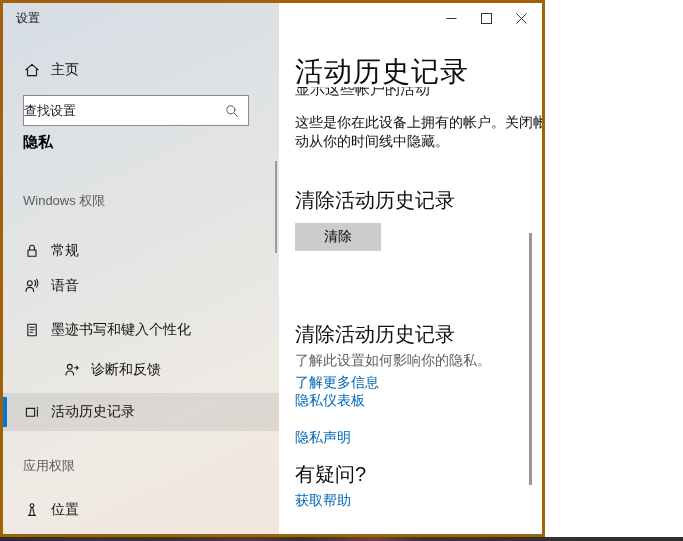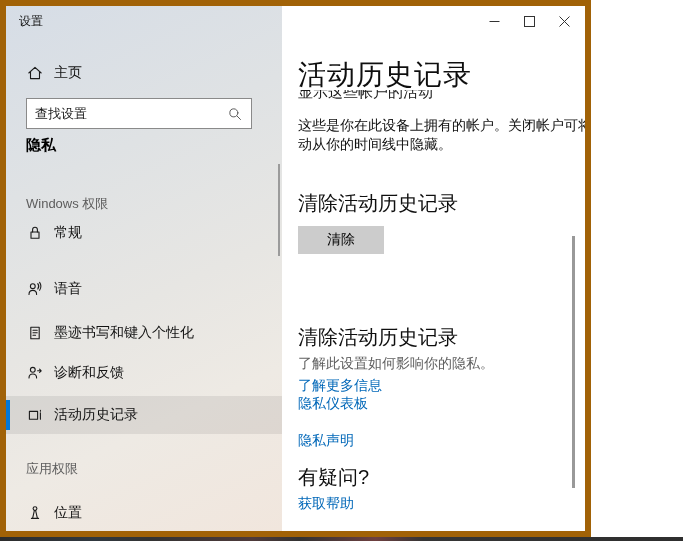--- a/index.html
+++ b/index.html
@@ -3,22 +3,22 @@
 <meta charset="utf-8">
 <style>
   * { margin:0; padding:0; box-sizing:border-box; }
   html,body { width:683px; height:541px; }
   body {
     font-family:"Liberation Sans","DejaVu Sans",sans-serif;
     background:#fff; position:relative; overflow:hidden;
     -webkit-font-smoothing:antialiased;
   }
   .window {
-    position:absolute; left:0; top:0; width:591px; height:537px;
-    border:6px solid #a16207; background:#a3a3a3; overflow:hidden;
+    position:absolute; left:0; top:0; width:545px; height:537px;
+    border:3px solid #a16207; background:#a3a3a3; overflow:hidden;
   }
   
   .sidebar {
     position:absolute; left:0; top:0; width:276px; height:100%;
     background:linear-gradient(155deg,#d6dde6 0%,#dfe2e4 30%,#e7e6e3 55%,#eeeae4 75%,#f1e6dd 100%);
   }
   .app-title { position:absolute; left:13px; top:7px; font-size:12px; color:#111; }
   .nav-item {
     position:absolute; left:0; width:276px; height:38px;
     display:flex; align-items:center; cursor:default;
@@ -31,21 +31,21 @@
     background:var(--accent);
   }
   .section-hdr { position:absolute; left:20px; font-size:13px; color:#5d5d5d; white-space:nowrap; }
   .cat-title { position:absolute; left:20px; top:130px; font-size:15px; font-weight:bold; color:#000; }
   .searchbox {
     position:absolute; left:20px; top:92px; width:226px; height:31px;
     background:#fff; border:1px solid #8a8a8a; display:flex; align-items:center;
   }
   .searchbox input {
     border:none; outline:none; background:transparent; flex:1;
-    font-family:inherit; font-size:13px; color:#1a1a1a; padding-left:8px;
+    font-family:inherit; font-size:13px; color:#1a1a1a; 
   }
   .searchbox input::placeholder { color:#1a1a1a; opacity:1; }
   .searchbox .ico { width:14px; height:14px; margin-right:9px; flex:0 0 14px; }
   .side-scroll { position:absolute; left:272px; top:158px; width:2px; height:92px; background:#9b9b9b; }
   
   .main { position:absolute; left:276px; top:0; right:0; bottom:0; background:#fff; }
   .controls { position:absolute; top:0; right:3px; display:flex; }
   .ctrl { width:35px; height:30px; display:flex; align-items:center; justify-content:center; }
   .page-title { position:absolute; left:16px; top:50px; font-size:28px; font-weight:300; color:#0f0f0f; letter-spacing:1px; }
   .clipped-sub { position:absolute; left:16px; top:84px; height:12px; overflow:hidden; width:300px; }
@@ -88,21 +88,21 @@
       <svg class="ico" viewBox="0 0 16 16">
         <circle class="stroke" cx="6.7" cy="6.7" r="4.6" style="stroke:#555"></circle>
         <line class="stroke" x1="10.2" y1="10.2" x2="14.3" y2="14.3" style="stroke:#555"></line>
       </svg>
     </div>
 
     <div class="cat-title">隐私</div>
 
     <div class="section-hdr" style="top:189px;">Windows 权限</div>
 
-    <div class="nav-item" style="top:208px;">
+    <div class="nav-item" style="top:229px;">
       <svg class="ico" viewBox="0 0 16 16">
         <rect class="stroke" x="4" y="7" width="8" height="6.3"></rect>
         <path class="stroke" d="M5.6 7 V4.6 a2.4 2.4 0 0 1 4.8 0 V7"></path>
       </svg>
       <span class="lbl">常规</span>
     </div>
 
     <div class="nav-item" style="top:264px;">
       <svg class="ico" viewBox="0 0 16 16">
         <circle class="stroke" cx="5.8" cy="5.2" r="2.4"></circle>
@@ -116,21 +116,21 @@
     <div class="nav-item" style="top:308px;">
       <svg class="ico" viewBox="0 0 16 16">
         <rect class="stroke" x="3.8" y="2.2" width="8.4" height="11.6"></rect>
         <line class="stroke" x1="6" y1="5.2" x2="10.2" y2="5.2"></line>
         <line class="stroke" x1="6" y1="7.7" x2="10.2" y2="7.7"></line>
         <line class="stroke" x1="6" y1="10.2" x2="8.6" y2="10.2"></line>
       </svg>
       <span class="lbl">墨迹书写和键入个性化</span>
     </div>
 
-    <div class="nav-item" style="top:348px;">
+    <div class="nav-item" style="top:348px;padding-left:40px;">
       <svg class="ico" viewBox="0 0 16 16">
         <circle class="stroke" cx="5.8" cy="4.8" r="2.4"></circle>
         <path class="stroke" d="M2 13 c0-2.8 1.9-4 3.8-4 s3.8 1.2 3.8 4"></path>
         <path class="stroke" d="M10.6 5.8 h3.6 m0 0 l-1.6 -1.6 m1.6 1.6 l-1.6 1.6"></path>
       </svg>
       <span class="lbl">诊断和反馈</span>
     </div>
 
     <div class="nav-item selected" style="top:390px;">
       <svg class="ico" viewBox="0 0 16 16">

